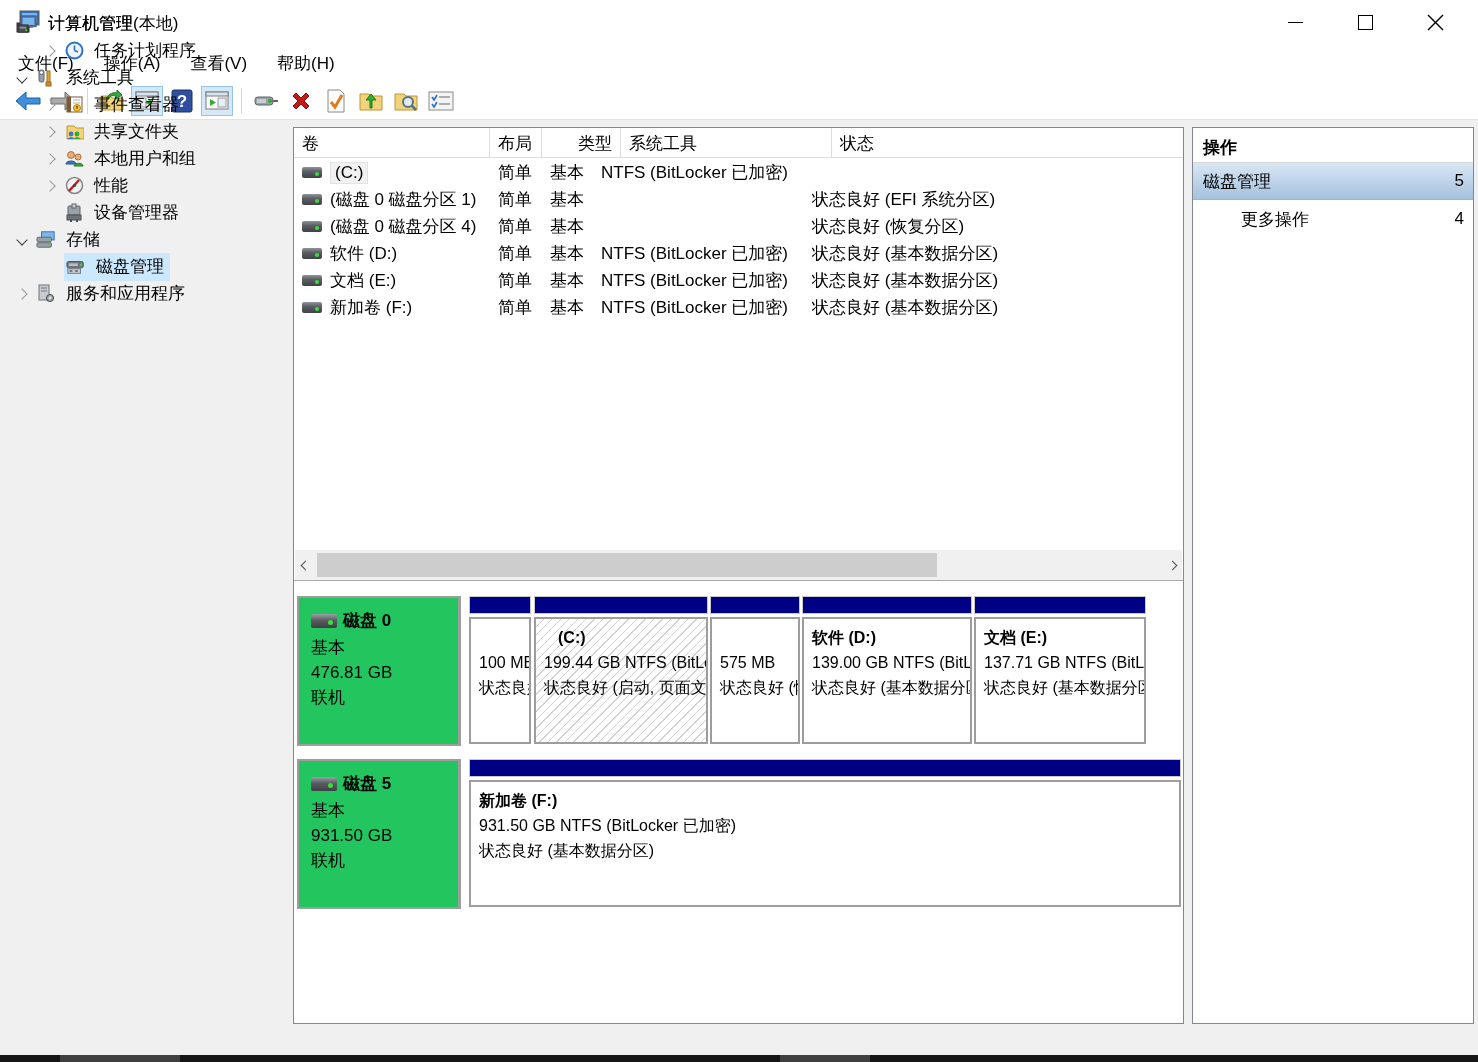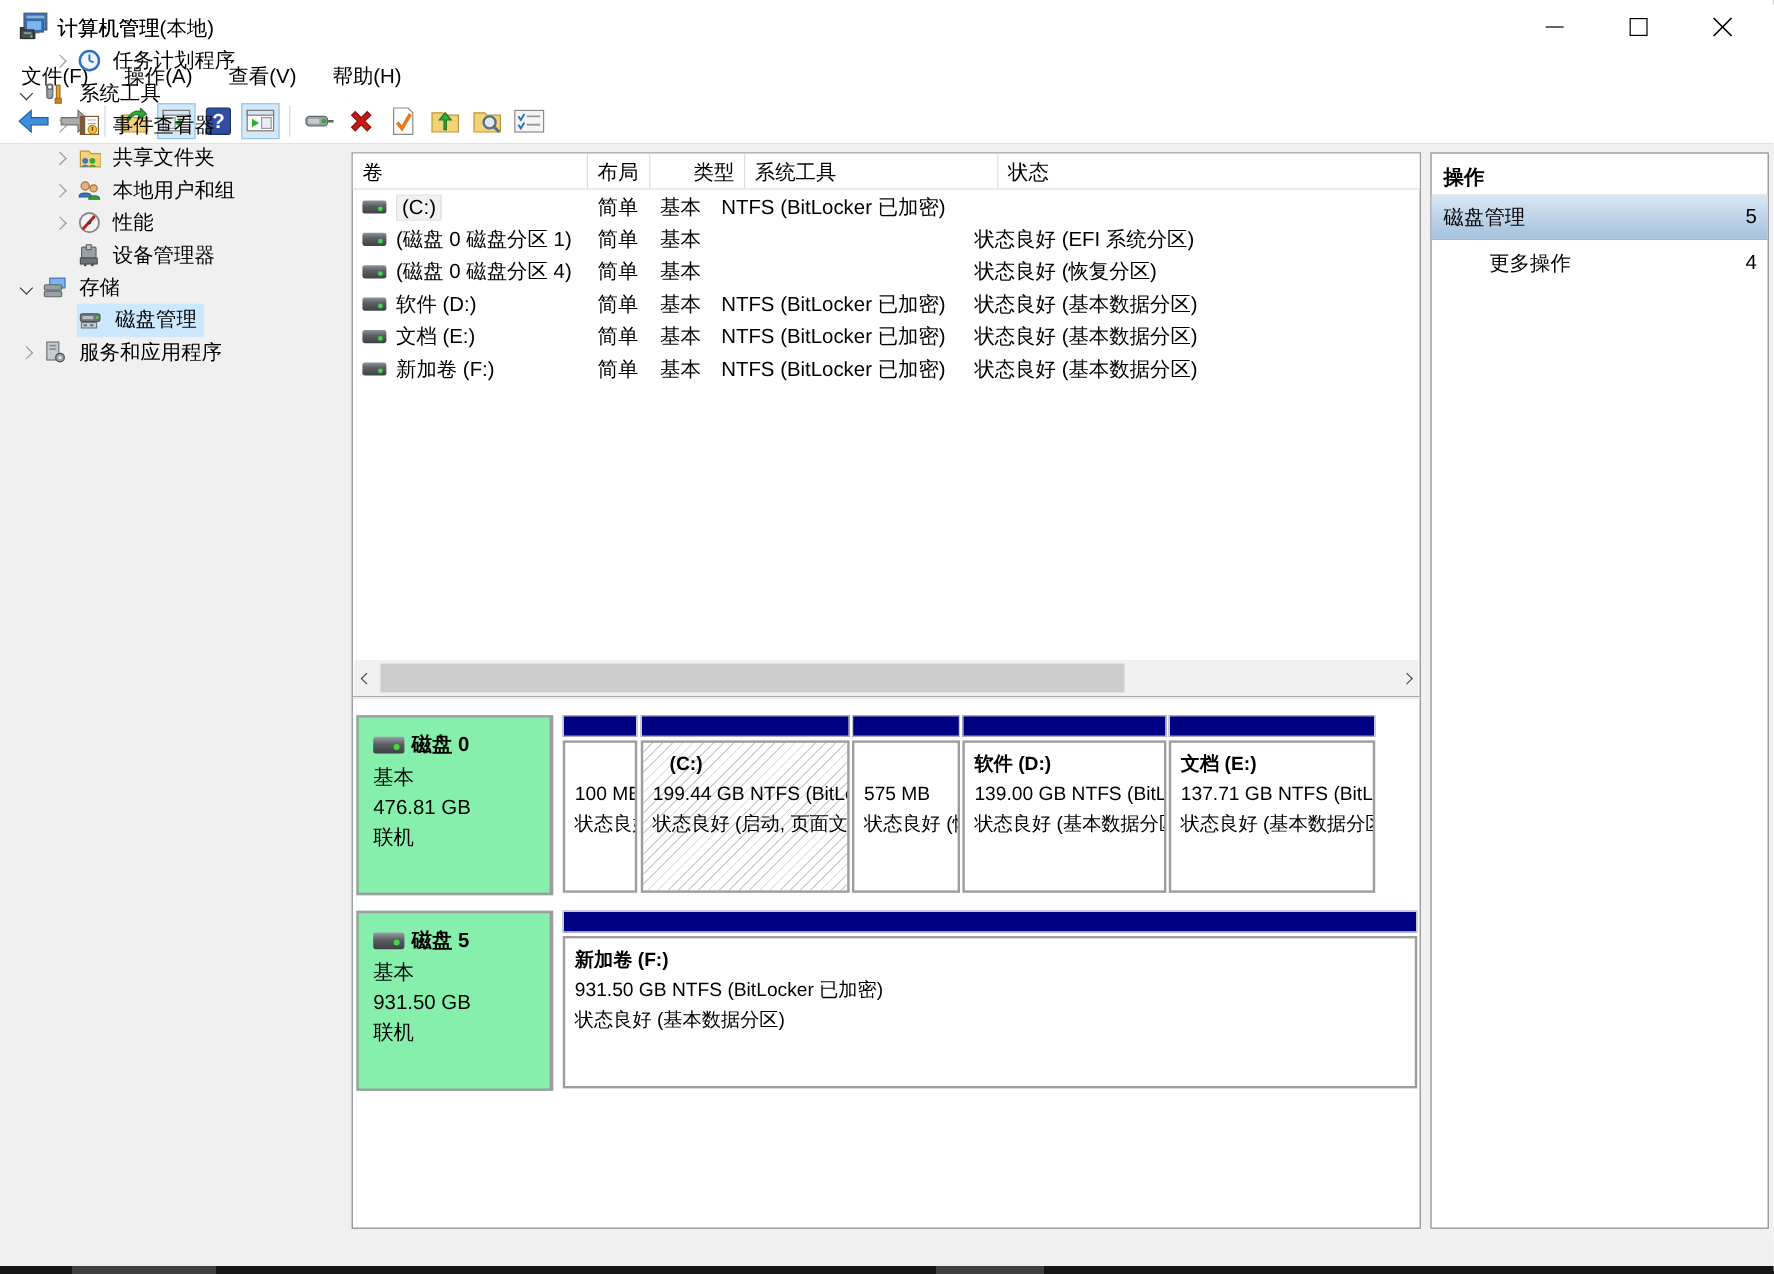--- a/index.html
+++ b/index.html
@@ -66,21 +66,21 @@
   .hs-arrow { position:absolute; top:0; width:20px; height:30px; display:flex; align-items:center; justify-content:center; }
   .hs-arrow .chev { border-color:#4e4e4e; width:7px; height:7px; }
   .hs-left { left:0; } .hs-right { right:0; }
   .hs-left .chev { transform:rotate(135deg); } .hs-right .chev { transform:rotate(-45deg); }
   .hs-thumb { position:absolute; left:22px; top:3px; width:620px; height:24px; background:#cdcdcd; }
   .graphic-sep { position:absolute; left:0; top:452px; width:889px; height:2px; background:#a9a9a9; border-bottom:1px solid #fff; }
 
   
   .disk-row { position:absolute; left:0; width:889px; height:150px; }
   .disk-row-0 { top:468px; } .disk-row-1 { top:631px; }
-  .disk-info { position:absolute; left:3px; top:0; width:164px; height:150px; background:#86efac; border:2px solid #9d9d9d; border-right:3px solid #9d9d9d; padding:10px 16px 0 12px; font-size:17px; line-height:25px; color:#000; }
+  .disk-info { position:absolute; left:3px; top:0; width:164px; height:150px; background:#22c55e; border:2px solid #9d9d9d; border-right:3px solid #9d9d9d; padding:10px 16px 0 12px; font-size:17px; line-height:25px; color:#000; }
   .disk-title { display:flex; align-items:center; gap:6px; font-weight:bold; margin-bottom:2px; }
   .disk-ico { width:26px; height:14px; border-radius:2px; background:linear-gradient(180deg,#9ba0a6 0%,#595d62 45%,#3c3f43 100%); position:relative; flex:none; }
   .disk-ico::after { content:""; position:absolute; right:4px; bottom:3px; width:5px; height:5px; border-radius:50%; background:#3ddc3d; }
   .part { position:absolute; top:0; height:150px; }
   .part-bar { position:absolute; left:0; right:0; top:0; height:18px; background:#000084; border:1px solid #c9c9c9; }
   .part-body { position:absolute; left:0; right:0; top:21px; bottom:2px; border:2px solid #9d9d9d; background:#fff; padding:6px 0 0 8px; font-size:16px; line-height:25px; overflow:hidden; white-space:nowrap; color:#000; }
   .part-body.hatched { background:repeating-linear-gradient(135deg,#ffffff 0px,#ffffff 5px,#d2d2d2 5px,#d2d2d2 6px); }
   .pline1 { font-weight:bold; height:25px; }
 
   

